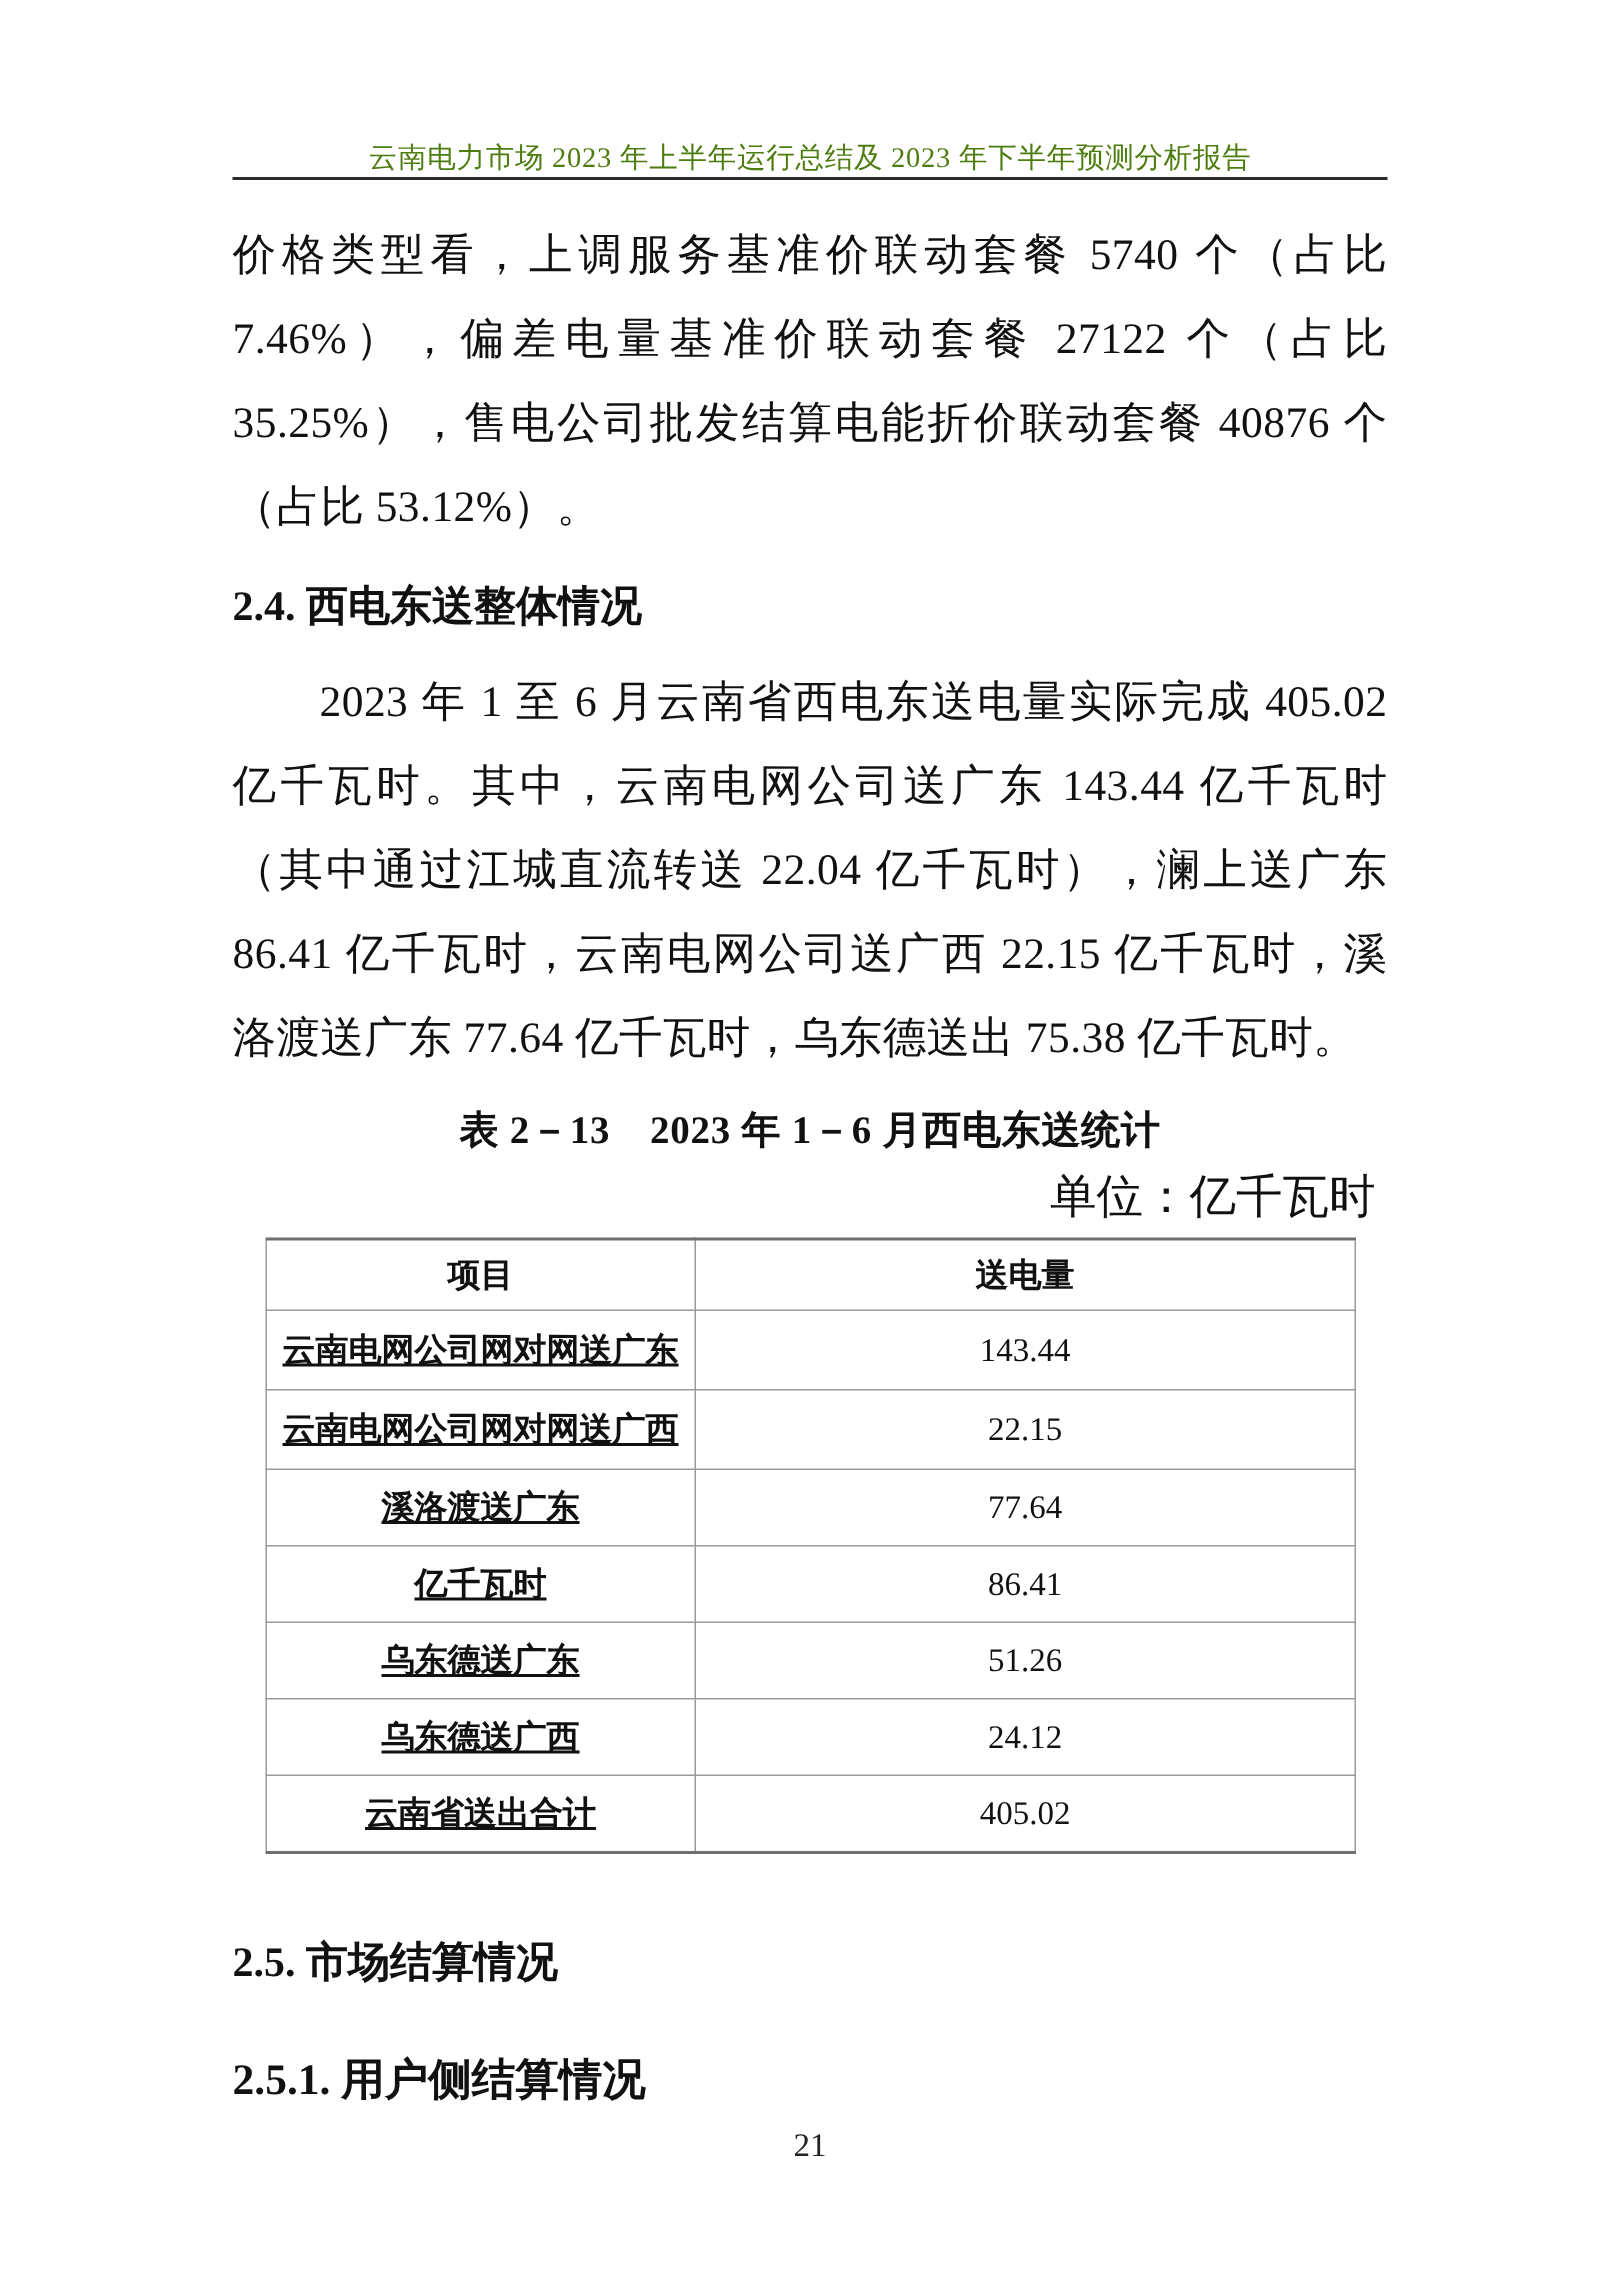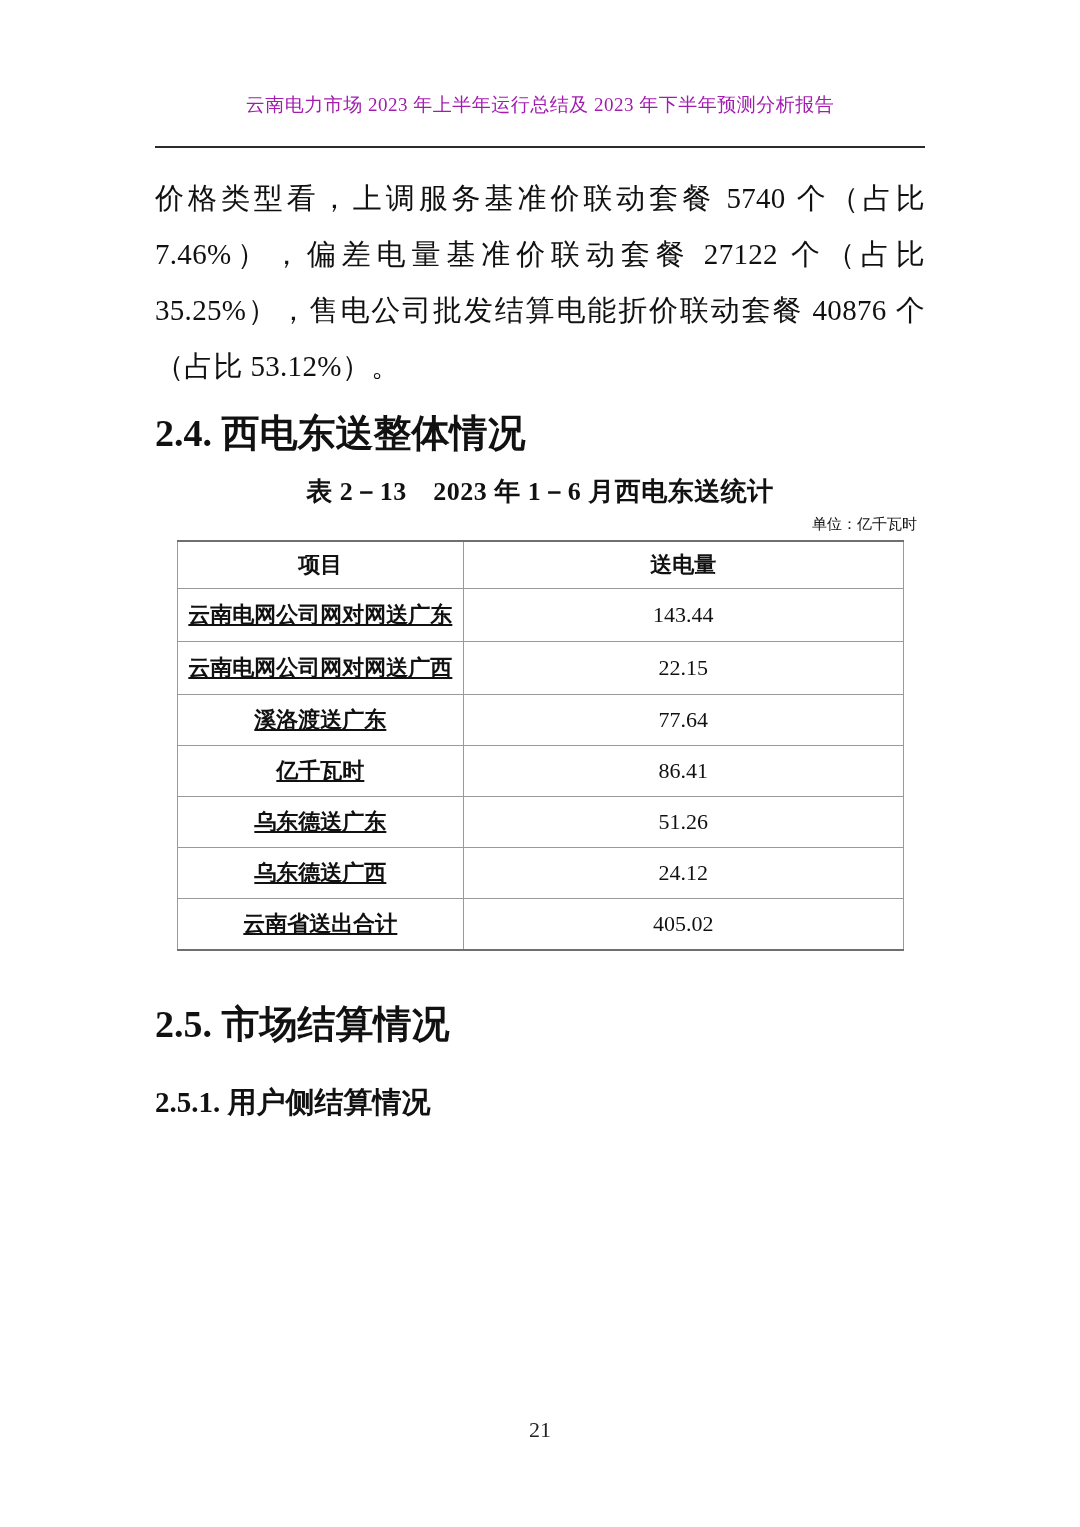--- a/index.html
+++ b/index.html
@@ -19,60 +19,60 @@
     position: relative;
     width: 1080px;
     height: 1527px;
     box-sizing: border-box;
     padding: 92px 155px 0 155px;
   }
   .running-head {
     text-align: center;
     font-size: 19px;
     letter-spacing: 0.5px;
-    color: #a21caf;
-    padding-bottom: 28px;
+    color: #4d7c0f;
+    padding-bottom: 0;
   }
   .head-rule {
     border-bottom: 2px solid #2b2b2b;
     margin: 0 0 22px 0;
   }
   p.body-text {
     font-size: 29px;
     line-height: 56px;
     text-align: justify;
     text-justify: inter-ideograph;
     margin: 0 0 4px 0;
     letter-spacing: 0.3px;
   }
   p.indent {
     text-indent: 58px;
   }
   h2.section {
-    font-size: 38px;
+    font-size: 28px;
     font-weight: bold;
     margin: 14px 0 10px 0;
     line-height: 50px;
   }
   h3.section-sub {
     font-size: 29px;
     font-weight: bold;
     margin: 28px 0 6px 0;
     line-height: 50px;
   }
   .table-caption {
     text-align: center;
     font-size: 26px;
     font-weight: bold;
     margin: 16px 0 6px 0;
     letter-spacing: 0.5px;
   }
   .table-unit {
     text-align: right;
-    font-size: 15px;
+    font-size: 31px;
     margin: 0 8px 6px 0;
   }
   table.stat {
     border-collapse: collapse;
     width: 727px;
     margin: 0 auto;
     font-size: 22px;
   }
   table.stat th, table.stat td {
     border: 1px solid #9a9a9a;
@@ -117,20 +117,21 @@
 
 <div class="page">
 
   <div class="running-head">云南电力市场 2023 年上半年运行总结及 2023 年下半年预测分析报告</div>
   <div class="head-rule"></div>
 
   <p class="body-text">价格类型看，上调服务基准价联动套餐 5740 个（占比 7.46%），偏差电量基准价联动套餐 27122 个（占比 35.25%），售电公司批发结算电能折价联动套餐 40876 个（占比 53.12%）。</p>
 
   <h2 class="section">2.4. 西电东送整体情况</h2>
 
+  <p class="body-text indent">2023 年 1 至 6 月云南省西电东送电量实际完成 405.02 亿千瓦时。其中，云南电网公司送广东 143.44 亿千瓦时（其中通过江城直流转送 22.04 亿千瓦时），澜上送广东 86.41 亿千瓦时，云南电网公司送广西 22.15 亿千瓦时，溪洛渡送广东 77.64 亿千瓦时，乌东德送出 75.38 亿千瓦时。</p>
 
   <div class="table-caption">表 2－13　2023 年 1－6 月西电东送统计</div>
   <div class="table-unit">单位：亿千瓦时</div>
 
   <table class="stat">
     <thead>
       <tr>
         <th>项目</th>
         <th>送电量</th>
       </tr>

